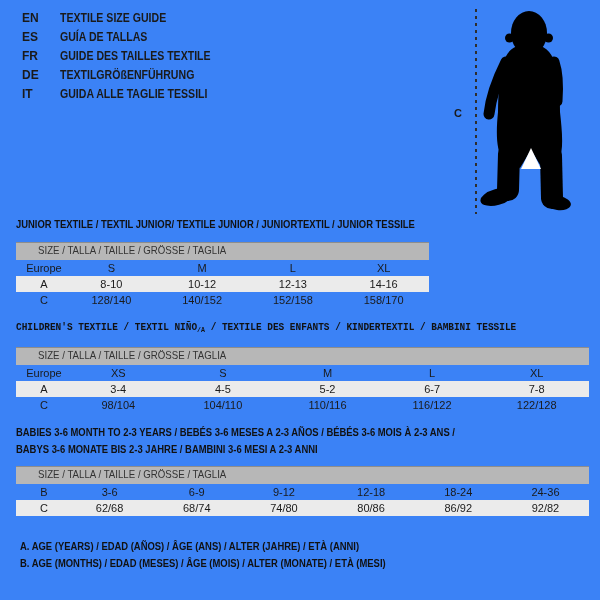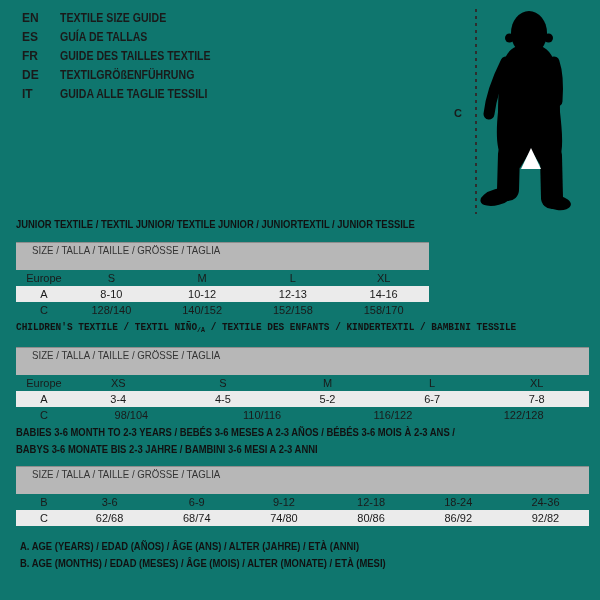--- a/index.html
+++ b/index.html
@@ -1,16 +1,16 @@
 <!DOCTYPE html>
 <html><head>
 <meta charset="utf-8">
 <style>
   html,body{margin:0;padding:0;background:#fff;}
-  .page{position:relative;width:600px;height:600px;background:#0f766e;overflow:hidden;
+  .page{position:relative;width:600px;height:600px;background:#3b82f6;overflow:hidden;
         font-family:"Liberation Sans",sans-serif;color:#1a1a1a;}
 
   
   .cond{display:inline-block;white-space:nowrap;transform:scaleX(0.82);transform-origin:0 50%;}
   .cond88{display:inline-block;white-space:nowrap;transform:scaleX(0.88);transform-origin:0 50%;}
 
   
   .lang-block{position:absolute;left:22px;top:9px;}
   .lang-row{display:flex;height:19px;line-height:19px;font-size:12px;font-weight:bold;}
   .lang-code{width:38px;}
@@ -20,22 +20,22 @@
   .figure svg{position:absolute;left:0;top:0;}
   .c-label{position:absolute;left:-19px;top:103px;width:14px;text-align:center;
            font-size:11px;font-weight:bold;color:#1a1a1a;}
 
   
   .sec-title{position:absolute;left:16px;font-size:11.5px;font-weight:bold;color:#111;line-height:17px;}
   .subsc{font-size:8px;vertical-align:-2px;}
 
   
   .stable{position:absolute;left:16px;}
-  .band{height:28px;line-height:14px;background:#b7b7b7;border-top:1px solid #8d8d8d;
-        box-sizing:border-box;font-size:11px;color:#333;padding-left:16px;overflow:hidden;}
+  .band{height:18px;line-height:14px;background:#b7b7b7;border-top:1px solid #8d8d8d;
+        box-sizing:border-box;font-size:11px;color:#333;padding-left:22px;overflow:hidden;}
   .trow{display:flex;height:16px;line-height:16px;font-size:11px;color:#1a1a1a;}
   .trow.shaded{background:#ebebeb;}
   .tlabel{width:50px;padding-left:6px;box-sizing:border-box;text-align:center;}
   .tcell{flex:1;text-align:center;}
 
   
   .footnotes{position:absolute;left:20px;top:538px;}
   .footnote{height:17px;line-height:17px;font-size:11.5px;font-weight:bold;color:#111;}
 </style>
 </head>
@@ -145,20 +145,21 @@
         <span class="tlabel">A</span>
         <span class="tcell">3-4</span>
         <span class="tcell">4-5</span>
         <span class="tcell">5-2</span>
         <span class="tcell">6-7</span>
         <span class="tcell">7-8</span>
       </div>
       <div class="trow">
         <span class="tlabel">C</span>
         <span class="tcell">98/104</span>
+        <span class="tcell">104/110</span>
         <span class="tcell">110/116</span>
         <span class="tcell">116/122</span>
         <span class="tcell">122/128</span>
       </div>
     </div>
 
   <div class="sec-title" style="top:424px;">
     <span class="cond">BABIES 3-6 MONTH TO 2-3 YEARS / BEBÉS 3-6 MESES A 2-3 AÑOS / BÉBÉS 3-6 MOIS À 2-3 ANS /</span><br>
     <span class="cond">BABYS 3-6 MONATE BIS 2-3 JAHRE / BAMBINI 3-6 MESI A 2-3 ANNI</span>
   </div>

